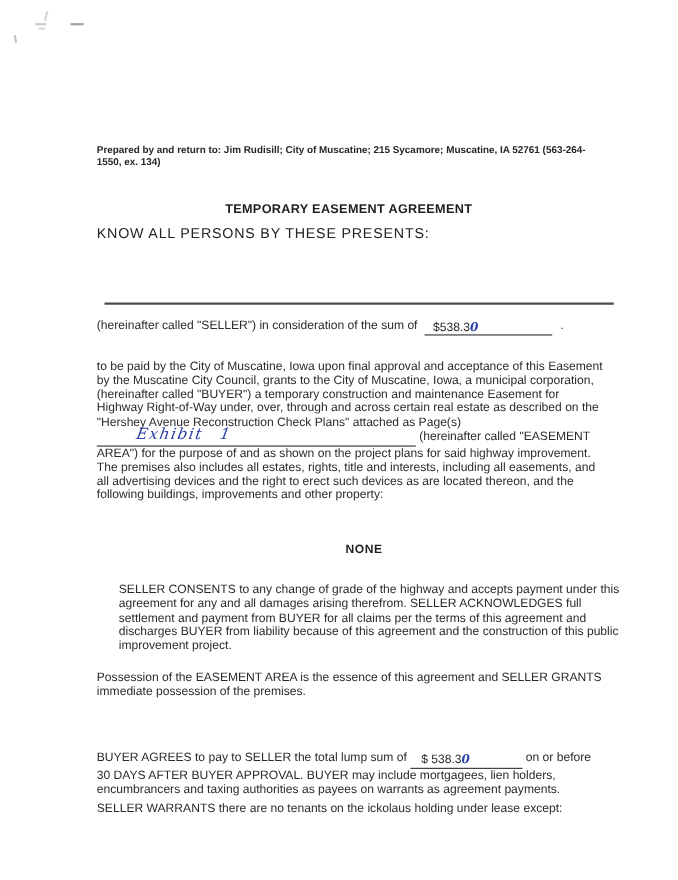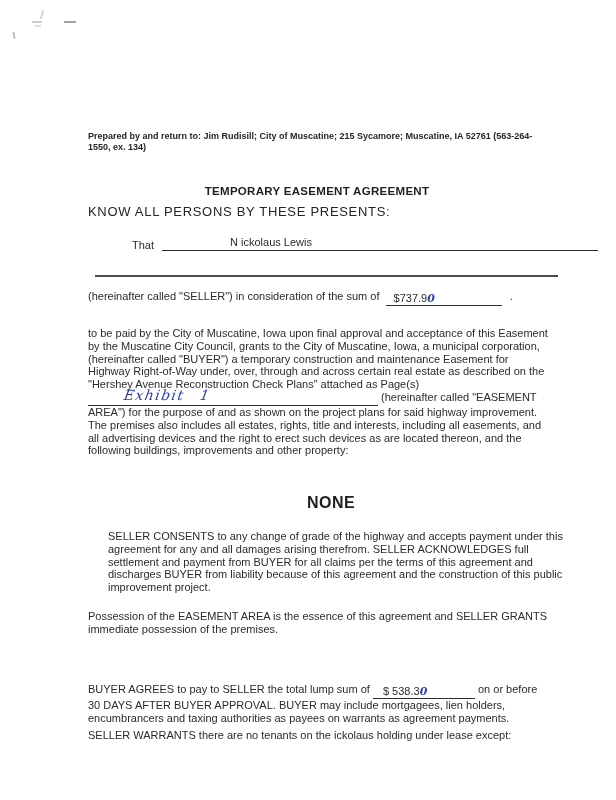--- a/index.html
+++ b/index.html
@@ -30,21 +30,21 @@
 
   .hr2{left:95px;top:275px;width:463px;height:0;border-bottom:2px solid rgba(45,45,45,.85);}
 
   .seller-line{left:88px;top:290px;width:478px;font-size:11px;white-space:nowrap;}
   .sum-blank{display:inline-block;box-sizing:border-box;border-bottom:1px solid #2e2e2e;height:14px;vertical-align:-2px;}
   .sum1{width:116px;padding-left:8px;margin-left:3px;}
   .period{margin-left:5px;}
 
   .para{left:88px;width:461px;font-size:11px;line-height:12.8px;color:#2b2b2b;}
   .para1{top:327px;}
-  .none{left:88px;top:494px;width:458px;text-align:center;font-weight:bold;font-size:16px;letter-spacing:.5px;padding-left:14px;color:#1f1f1f;}
+  .none{left:88px;top:494px;width:458px;text-align:center;font-weight:bold;font-size:11px;letter-spacing:.5px;padding-left:14px;color:#1f1f1f;}
   .para2{top:530px;margin-left:20px;}
   .para3{top:610px;}
   .para4{top:651px;}
   .para5{top:729px;}
 
   .exhibit-blank{display:inline-block;box-sizing:border-box;width:290px;padding-left:36px;border-bottom:1px solid #2e2e2e;height:14px;vertical-align:-2px;}
   .sum2{width:102px;padding-left:10px;margin-top:34px;}
 
   .ink{color:#2e41a8;font-family:"DejaVu Serif", serif;font-style:italic;}
   .exhibit-word,.exhibit-num{display:inline-block;font-size:14px;letter-spacing:1.4px;transform:skewX(-10deg);position:relative;top:-3px;}
@@ -61,30 +61,26 @@
   <div class="artifact a3 abs"></div>
   <div class="artifact a4 abs"></div>
   <div class="artifact a5 abs"></div>
 
   <div class="prepared abs">Prepared by and return to: Jim Rudisill; City of Muscatine; 215 Sycamore; Muscatine, IA 52761 (563-264-1550, ex. 134)</div>
 
   <div class="title abs">TEMPORARY EASEMENT AGREEMENT</div>
 
   <div class="knowall abs">KNOW ALL PERSONS BY THESE PRESENTS:</div>
 
-  <div class="that-row abs">
-    <span class="that-label">That</span>
-    <span class="name-blank"><span class="name-text">N ickolaus Lewis</span></span>
-  </div>
 
   <div class="hr2 abs"></div>
 
   <div class="seller-line abs">
     <span>(hereinafter called "SELLER") in consideration of the sum of</span>
-    <span class="sum-blank sum1"><span>$737.9</span><span class="ink small-ink">0</span></span>
+    <span class="sum-blank sum1"><span>$538.3</span><span class="ink small-ink">0</span></span>
     <span class="period">.</span>
   </div>
 
   <div class="para para1 abs">
     <span>to be paid by the City of Muscatine, Iowa upon final approval and acceptance of this Easement by the Muscatine City Council, grants to the City of Muscatine, Iowa, a municipal corporation, (hereinafter called "BUYER") a temporary construction and maintenance Easement for Highway Right-of-Way under, over, through and across certain real estate as described on the "Hershey Avenue Reconstruction Check Plans" attached as Page(s)</span>
     <span class="exhibit-blank"><span class="ink exhibit-word">Exhibit</span><span class="ink exhibit-num">1</span></span>
     <span>(hereinafter called "EASEMENT AREA") for the purpose of and as shown on the project plans for said highway improvement. The premises also includes all estates, rights, title and interests, including all easements, and all advertising devices and the right to erect such devices as are located thereon, and the following buildings, improvements and other property:</span>
   </div>
 
   <div class="none abs">NONE</div>

